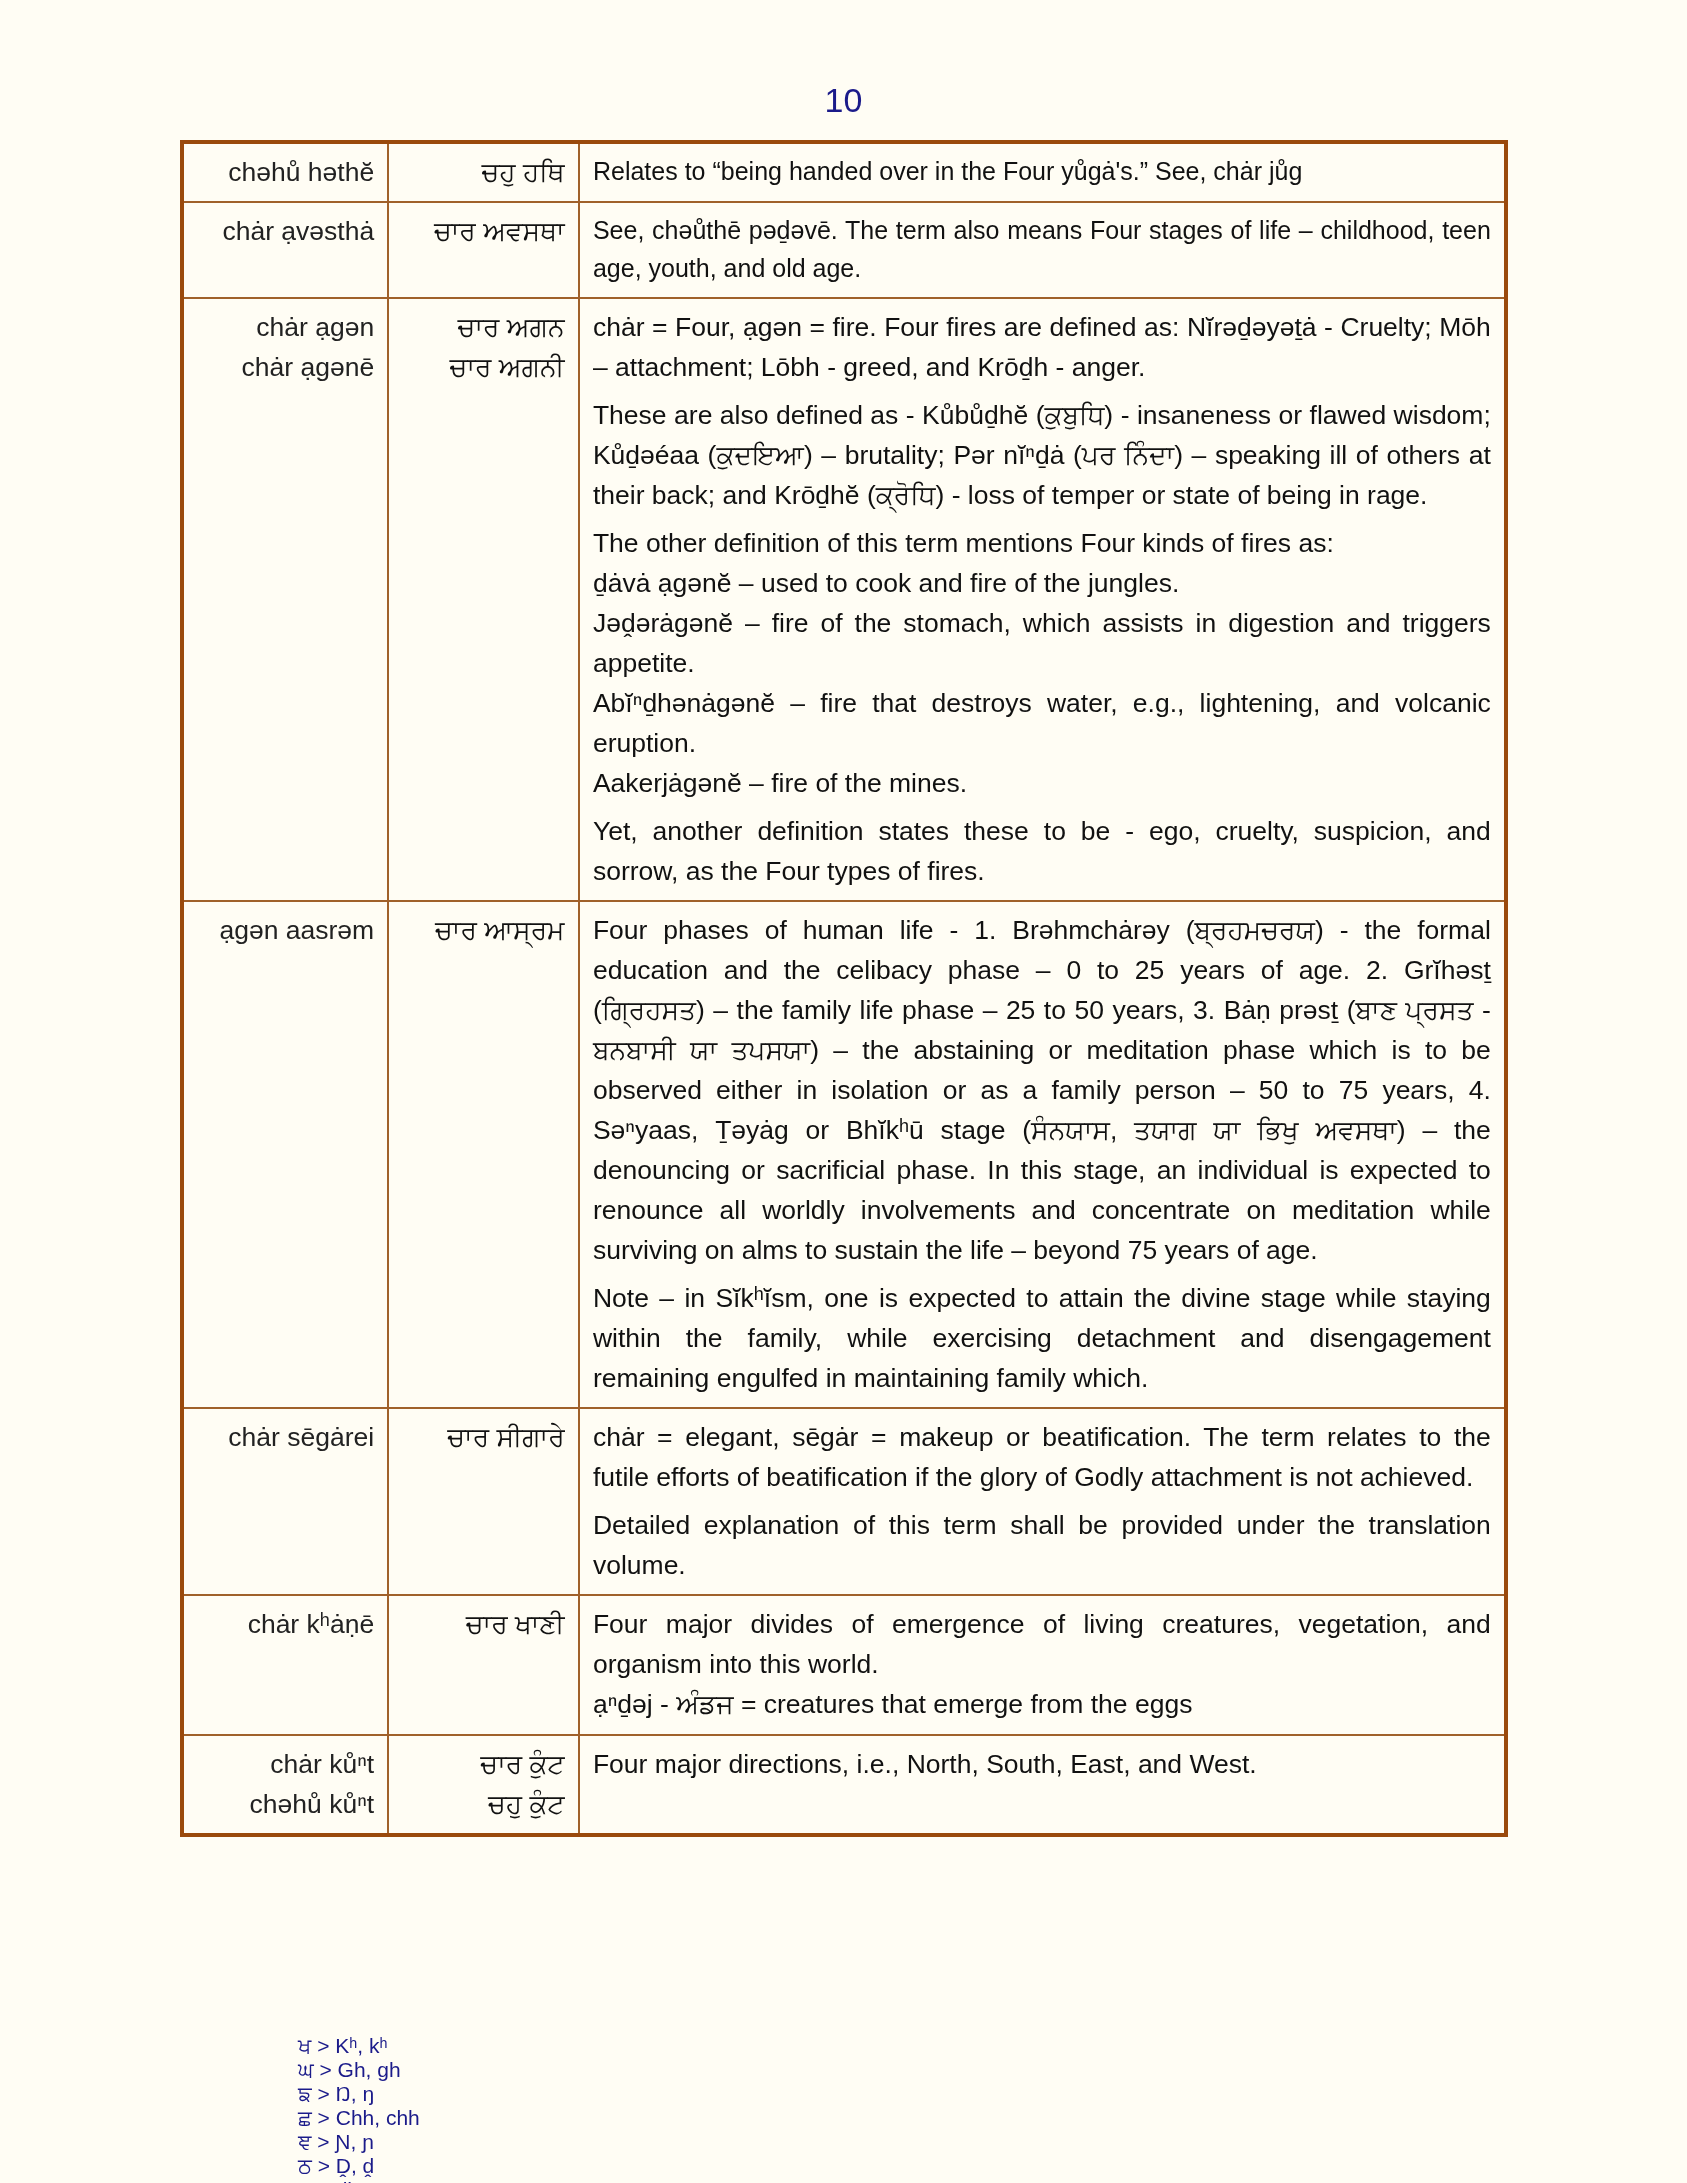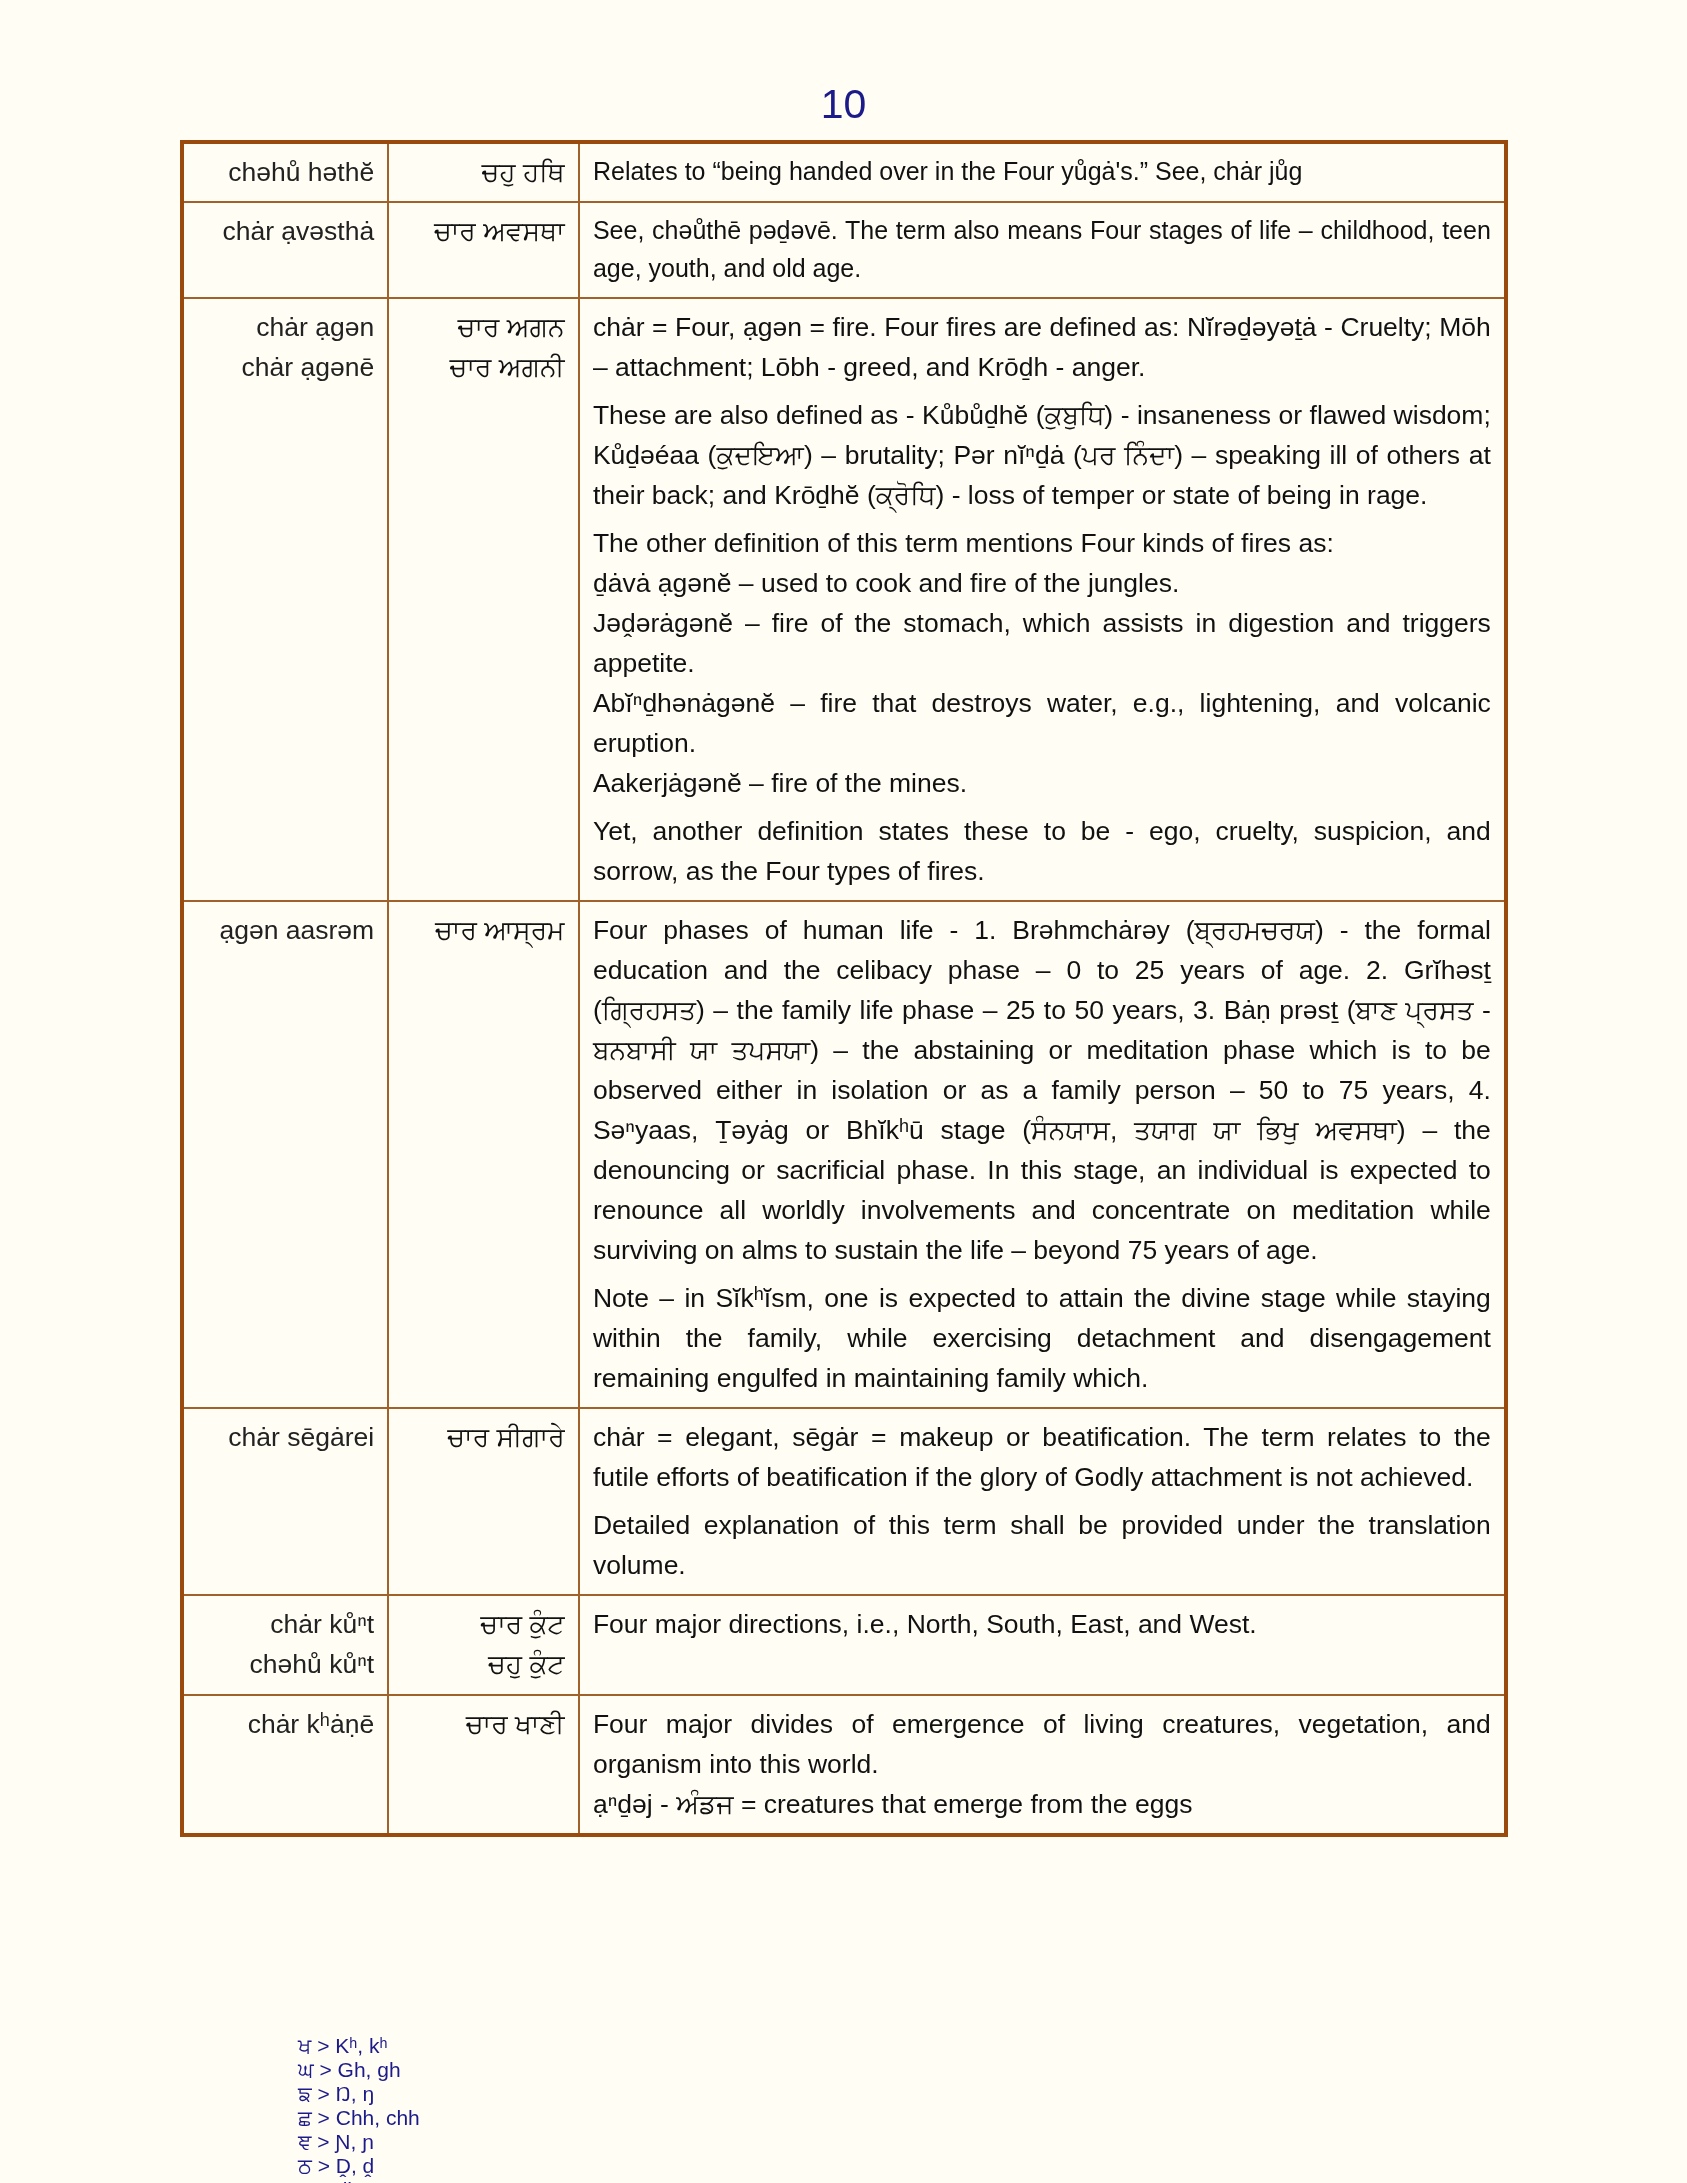--- a/index.html
+++ b/index.html
@@ -6,21 +6,21 @@
     body {
       width: 1687px; height: 2183px;
       background: #fffdf4;
       font-family: "Liberation Sans", "DejaVu Sans", sans-serif;
       color: #111;
       position: relative;
       overflow: hidden;
     }
     .page-number {
       position: absolute; top: 81px; left: 0; width: 1687px;
-      text-align: center; font-size: 41px; color: #1b1b8a;
+      text-align: center; font-size: 34px; color: #1b1b8a;
     }
     .gloss-table {
       position: absolute; left: 180px; top: 140px;
       width: 1328px;
       border-collapse: collapse;
       border: 4.6px solid #9a4a0c;
       table-layout: fixed;
     }
     .gloss-table td {
       border: 2px solid #a0612a;
@@ -111,41 +111,41 @@
         <td class="col-gurmukhi">
           <span class="line">ਚਾਰ ਸੀਗਾਰੇ</span>
         </td>
         <td class="col-def">
           <span class="para" style="white-space: pre-line;">chȧr = elegant, sēgȧr = makeup or beatification. The term relates to the futile efforts of beatification if the glory of Godly attachment is not achieved.</span>
           <span class="para" style="white-space: pre-line;">Detailed explanation of this term shall be provided under the translation volume.</span>
         </td>
       </tr>
       <tr>
         <td class="col-term">
+          <span class="line">chȧr kʰȧṇē</span>
+        </td>
+        <td class="col-gurmukhi">
+          <span class="line">ਚਾਰ ਖਾਣੀ</span>
+        </td>
+        <td class="col-def">
+          <span class="para" style="white-space: pre-line;">Four major divides of emergence of living creatures, vegetation, and organism into this world.
+ạⁿḏəj - ਅੰਡਜ = creatures that emerge from the eggs</span>
+        </td>
+      </tr>
+      <tr>
+        <td class="col-term">
           <span class="line">chȧr kůⁿt</span>
           <span class="line">chəhů kůⁿt</span>
         </td>
         <td class="col-gurmukhi">
           <span class="line">ਚਾਰ ਕੁੰਟ</span>
           <span class="line">ਚਹੁ ਕੁੰਟ</span>
         </td>
         <td class="col-def">
           <span class="para" style="white-space: pre-line;">Four major directions, i.e., North, South, East, and West.</span>
-        </td>
-      </tr>
-      <tr>
-        <td class="col-term">
-          <span class="line">chȧr kʰȧṇē</span>
-        </td>
-        <td class="col-gurmukhi">
-          <span class="line">ਚਾਰ ਖਾਣੀ</span>
-        </td>
-        <td class="col-def">
-          <span class="para" style="white-space: pre-line;">Four major divides of emergence of living creatures, vegetation, and organism into this world.
-ạⁿḏəj - ਅੰਡਜ = creatures that emerge from the eggs</span>
         </td>
       </tr>
     </tbody>
 </table>
 
 <div class="footer-legend" id="legend">
     <div class="legend-row">
       <span class="legend-item"><span>ਖ</span><span> &gt; </span><span>Kʰ, kʰ</span></span>
       <span class="legend-item"><span>ਘ</span><span> &gt; </span><span>Gh, gh</span></span>
       <span class="legend-item"><span>ਙ</span><span> &gt; </span><span>Ŋ, ŋ</span></span>

